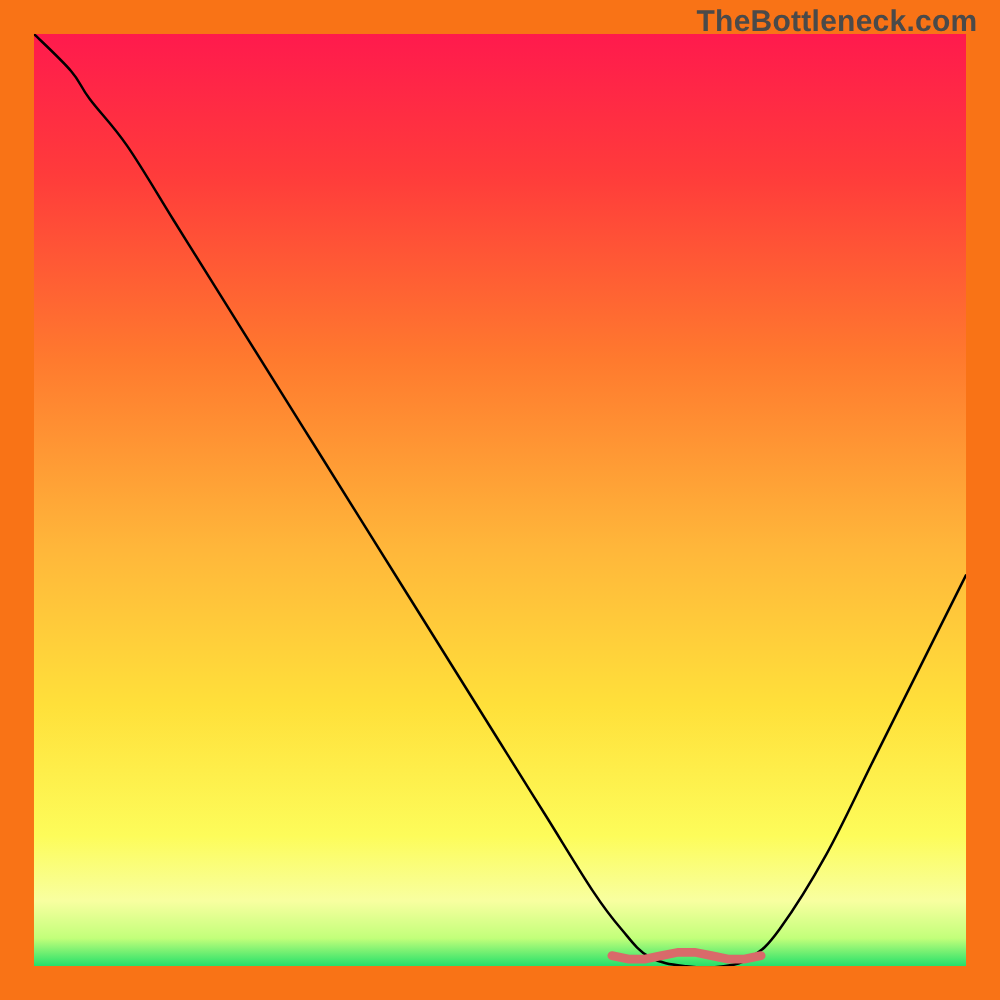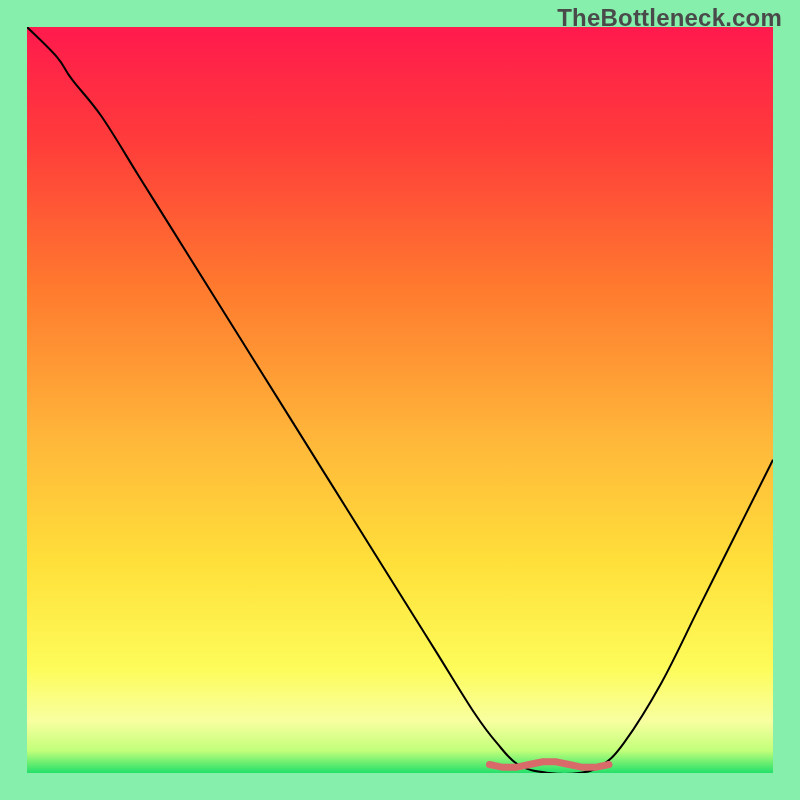--- a/index.html
+++ b/index.html
@@ -8,21 +8,21 @@
     width: 800px;
     height: 800px;
     background: #000;
     font-family: Arial, Helvetica, sans-serif;
     overflow: hidden;
   }
   .frame {
     position: relative;
     width: 800px;
     height: 800px;
-    background: #86efac;
+    background: #f97316;
   }
   .watermark {
     position: absolute;
     top: 4px;
     right: 18px;
     color: #4a4a4a;
     font-size: 24px;
     font-weight: 600;
     letter-spacing: 0.2px;
     z-index: 4;

